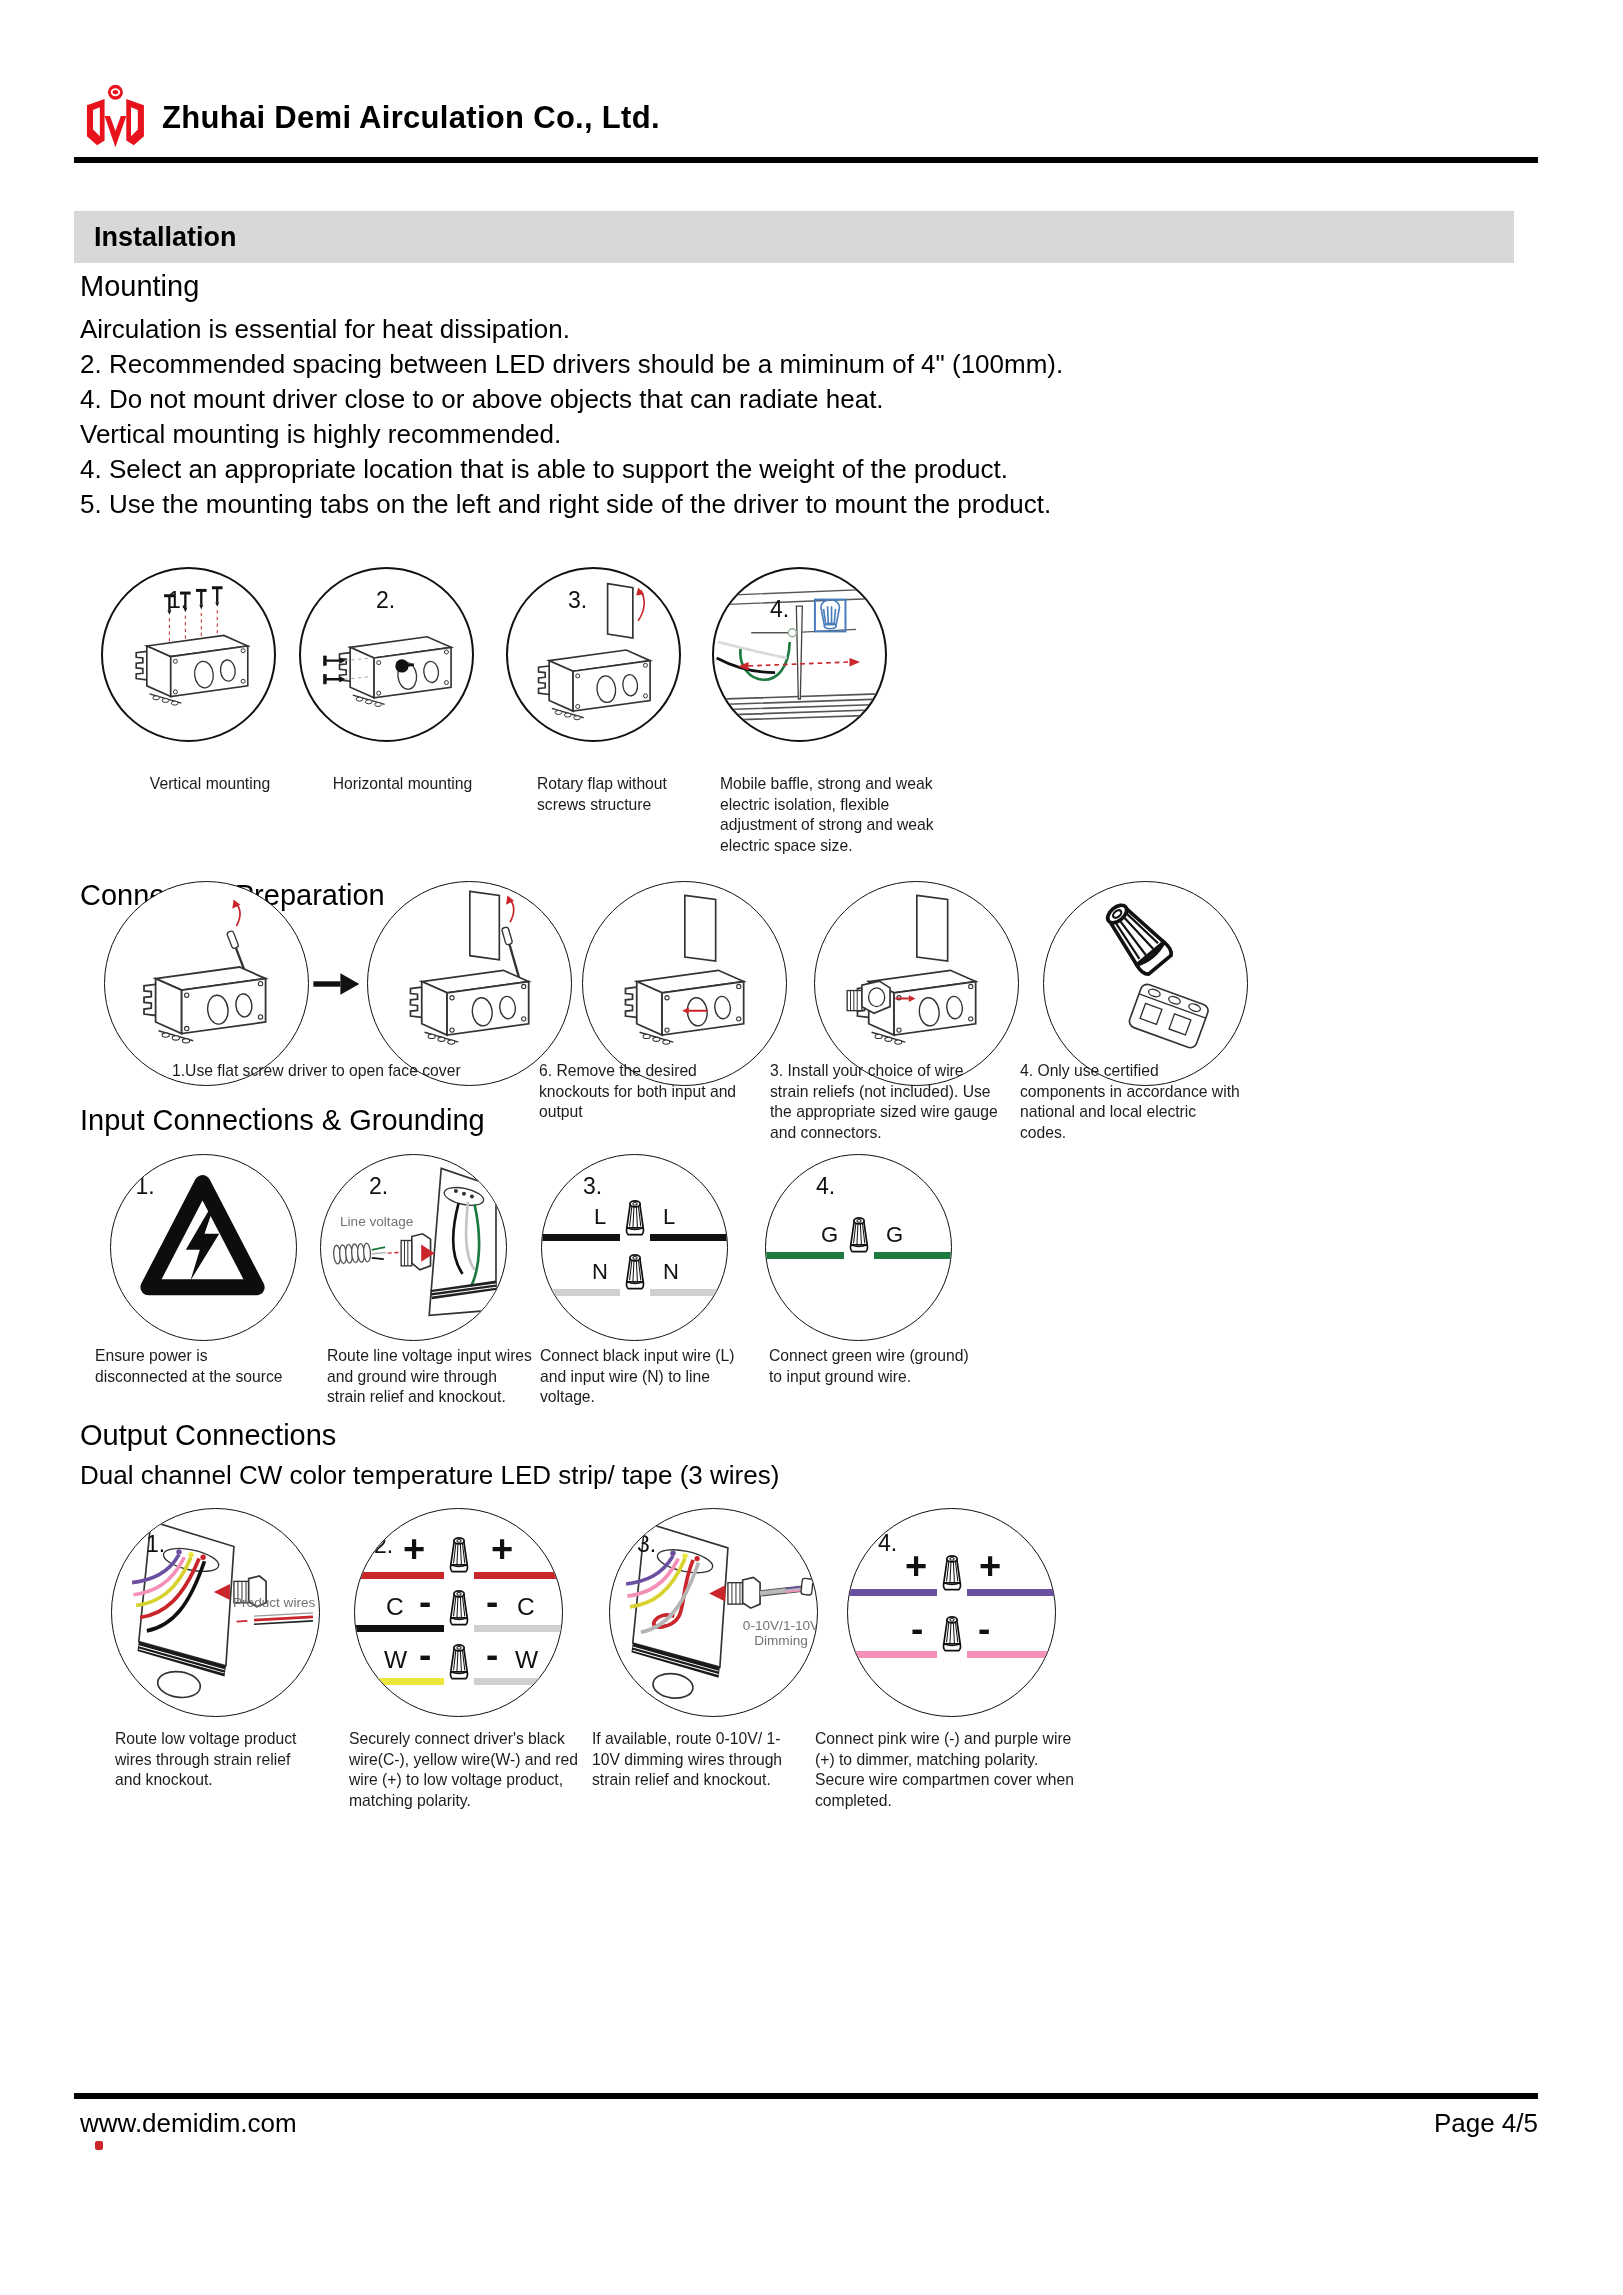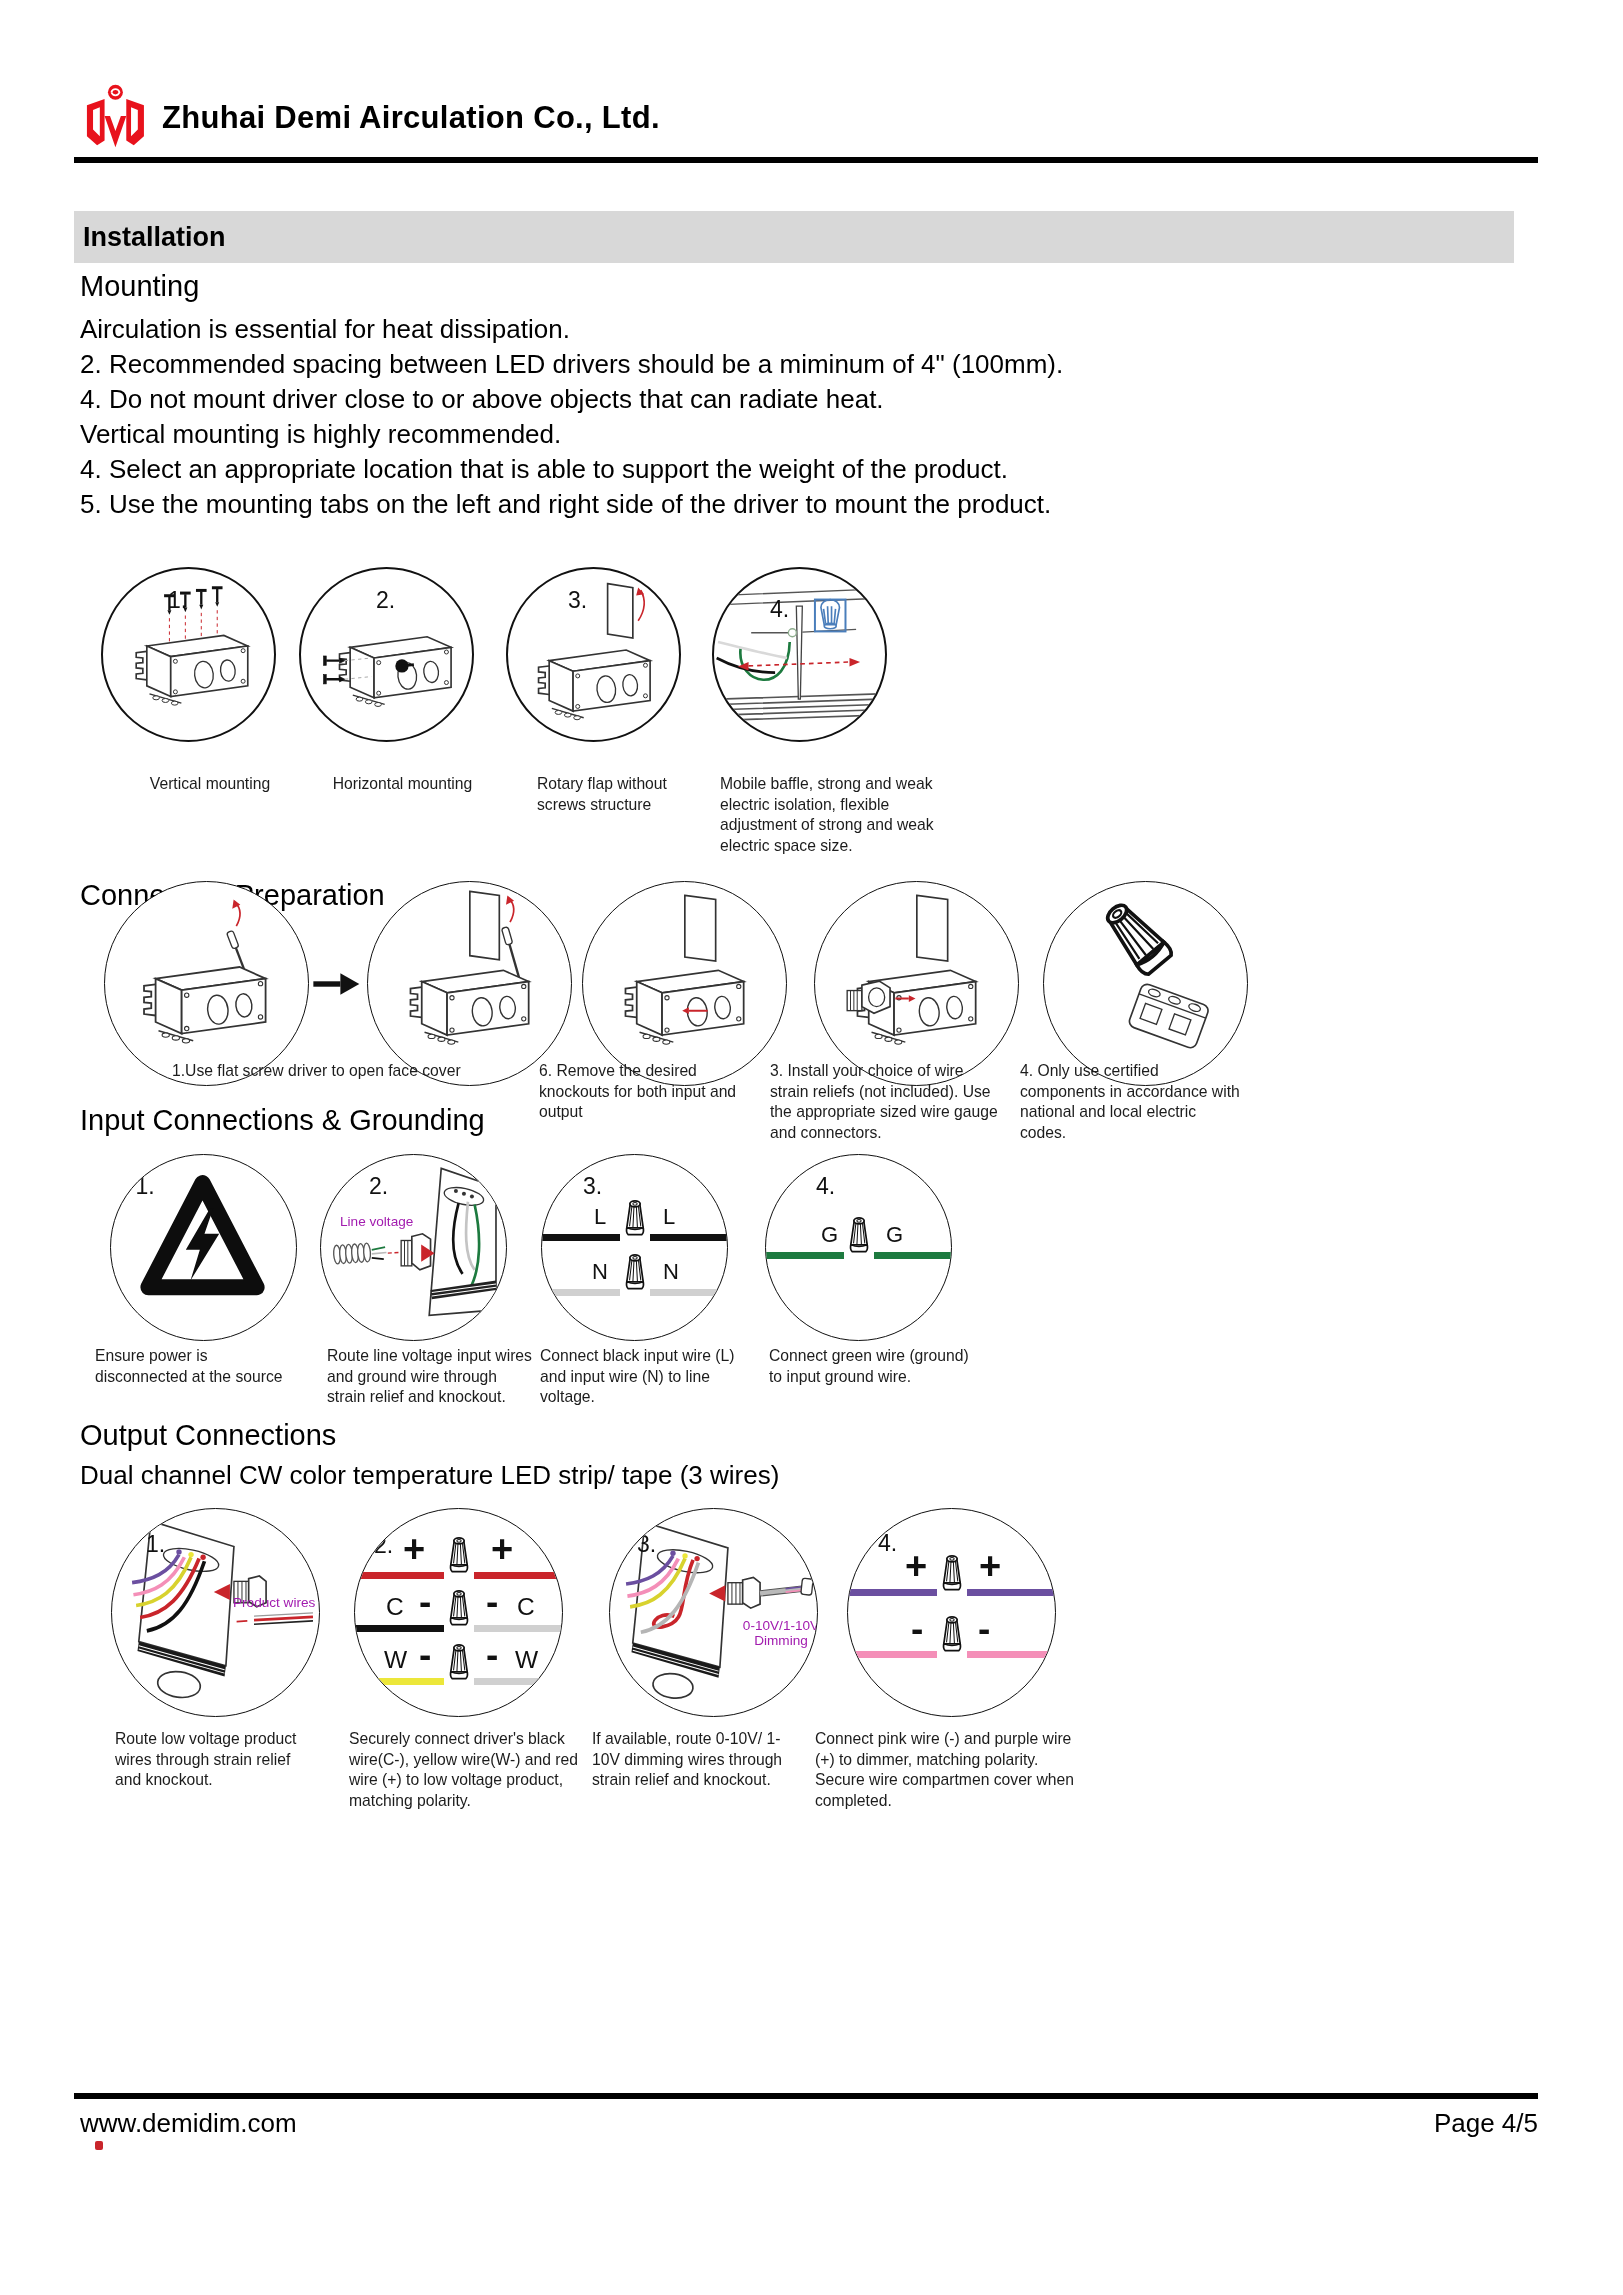--- a/index.html
+++ b/index.html
@@ -2,37 +2,37 @@
 <html style="font-size:11px"><head>
 <meta charset="utf-8">
 <style>
   html,body{margin:0;padding:0;background:#fff;}
   .page{position:relative;width:1623px;height:2295px;background:#fff;overflow:hidden;
         font-family:"Liberation Sans", sans-serif;color:#000;}
   .abs{position:absolute;}
   .company{left:162px;top:100px;font-size:31px;font-weight:bold;letter-spacing:0.3px;}
   .rule{background:#000;}
   .band{left:74px;top:211px;width:1440px;height:52px;background:#d8d8d8;
-        font-size:27px;font-weight:bold;line-height:52px;padding-left:9px;box-sizing:border-box;}
+        font-size:27px;font-weight:bold;line-height:52px;padding-left:20px;box-sizing:border-box;}
   .h1{font-size:29px;font-weight:normal;}
   .subtitle{font-size:26px;}
   .instructions{left:80px;top:312px;width:1486px;font-size:26px;line-height:35px;}
   .fig{position:absolute;}
   .circ{position:absolute;left:0;top:0;border:2px solid #111;border-radius:50%;
         background:#fff;overflow:hidden;box-sizing:border-box;}
   .circ.thin{border-width:1.7px;}
   .fignum{position:absolute;font-size:23px;color:#111;}
   .cap{position:absolute;font-size:15.7px;line-height:20.5px;color:#1c1c1c;}
   .cap.center{text-align:center;}
   .bar{position:absolute;height:6.8px;}
   .wlabel{position:absolute;font-size:22px;color:#111;}
   .plus{position:absolute;font-size:38px;font-weight:bold;color:#111;line-height:1;}
   .dash{position:absolute;font-size:37px;font-weight:bold;color:#111;line-height:1;}
   .cw{position:absolute;font-size:24.5px;color:#111;line-height:1;}
-  .tinylabel{position:absolute;font-size:13.6px;color:#a21caf;}
+  .tinylabel{position:absolute;font-size:13.6px;color:#737373;}
   .footer-site{left:80px;top:2108px;font-size:26px;}
   .footer-page{right:85px;top:2108px;font-size:26px;}
   .reddot{left:95px;top:2141px;width:7.5px;height:8.9px;background:#c9252b;border-radius:2px;}
   svg{display:block;}
 </style>
 </head>
 <body>
 
 <div class="page">
 

